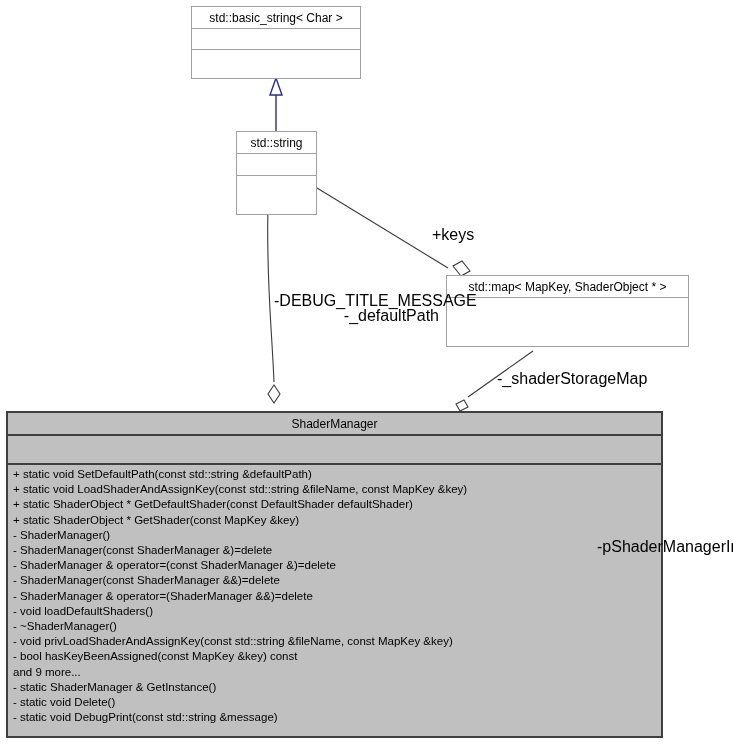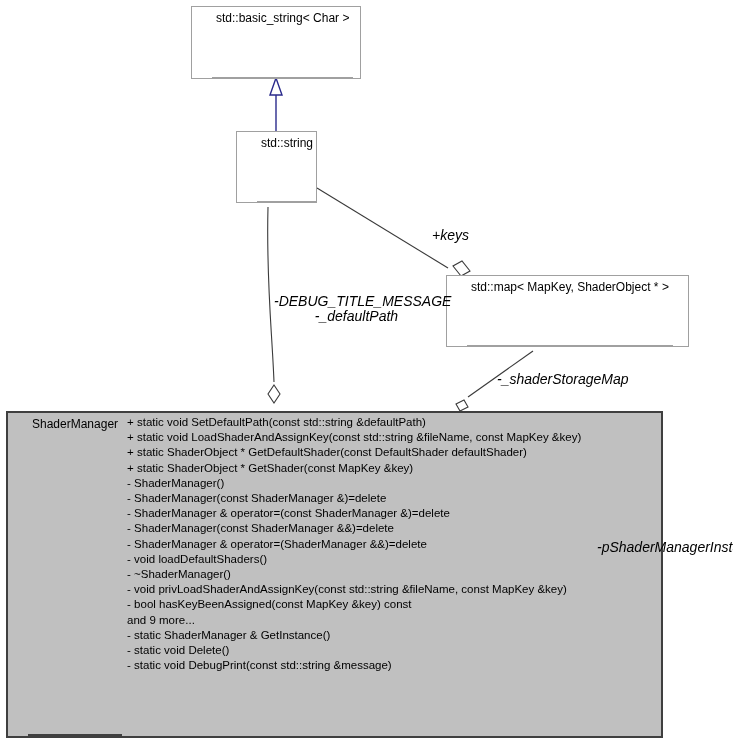--- a/index.html
+++ b/index.html
@@ -26,22 +26,21 @@
     width: 733px;
     height: 744px;
     pointer-events: none;
   }
 
   
   .uml-box {
     position: absolute;
     box-sizing: border-box;
     display: flex;
-    flex-direction: row;
-    padding-left: 20px;
+    flex-direction: column;
   }
   .uml-box.plain {
     border: 1px solid #a0a0a0;
     background: #ffffff;
   }
   .uml-box.plain .compartment {
     border-bottom: 1px solid #a0a0a0;
   }
   .uml-box.plain .compartment:last-child {
     border-bottom: none;
@@ -85,27 +84,26 @@
 
   
   .empty-cmp-22 { height: 22px; }
   .empty-cmp-26 { height: 26px; }
   .empty-cmp-29 { height: 29px; }
   .empty-cmp-30 { height: 30px; }
 
   
   .edge-label {
     position: absolute;
-    font-size: 14px;
+    font-size: 16px;
     color: #000000;
     line-height: 14px;
     white-space: nowrap;
-    font-style: italic;
   }
-  .edge-label.center { text-align: center; }
+  .edge-label.center { text-align: right; }
 </style>
 </head>
 <body>
 
 <div id="diagram-root">
 
   <svg id="edges-svg" viewBox="0 0 733 744">
 
     <g>
       <line x1="276" y1="131" x2="276" y2="94" stroke="#2a2a8c" stroke-width="1.4"></line>
@@ -132,21 +130,21 @@
       <polygon points="555,588 547,592 551,599 559,595" fill="#ffffff" stroke="#3a3a3a" stroke-width="1.1"></polygon>
     </g>
   </svg>
 
   <div class="uml-box plain" style="left:191px; top:6px; width:170px; height:73px;">
     <div class="compartment cmp-title">std::basic_string&lt; Char &gt;</div>
     <div class="compartment empty-cmp-22"></div>
     <div class="compartment empty-cmp-29"></div>
   </div>
 
-  <div class="uml-box plain" style="left:236px; top:131px; width:81px; height:72px;">
+  <div class="uml-box plain" style="left:236px; top:131px; width:81px; height:84px;">
     <div class="compartment cmp-title">std::string</div>
     <div class="compartment empty-cmp-22"></div>
     <div class="compartment empty-cmp-30"></div>
   </div>
 
   <div class="uml-box plain" style="left:446px; top:275px; width:243px; height:72px;">
     <div class="compartment cmp-title">std::map&lt; MapKey, ShaderObject * &gt;</div>
     <div class="compartment empty-cmp-26"></div>
   </div>
 

